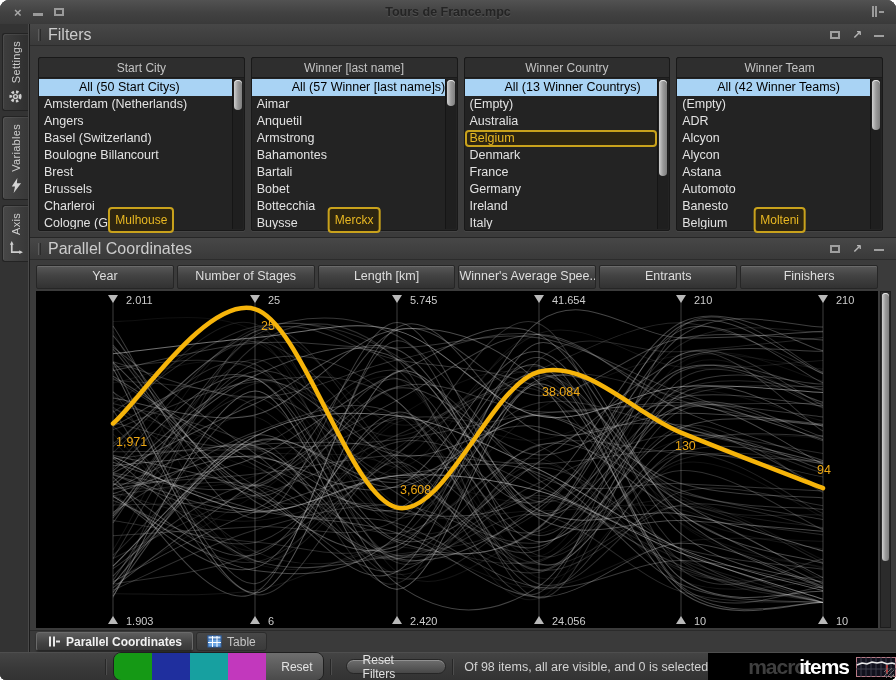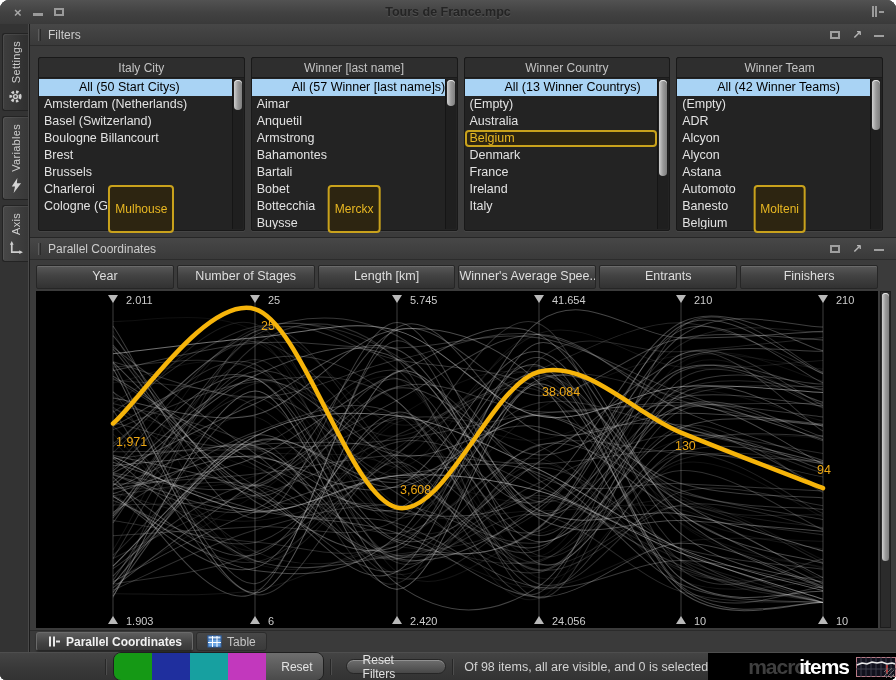--- a/index.html
+++ b/index.html
@@ -29,21 +29,21 @@
   .vtab .vlabel{writing-mode:vertical-rl;transform:rotate(180deg);color:#cfcfcf;font-size:11px;letter-spacing:.3px;}
   .vtab svg{margin-top:6px;}
   .vtab.active{background:linear-gradient(90deg,#3e3e3e,#2f2f2f);}
   
   .panel{position:absolute;background:#3b3b3b;}
   #filters-panel{left:30px;top:24px;right:0;height:214px;border-bottom:1px solid #262626;}
   #pc-panel{left:30px;top:238px;right:0;height:392px;}
   .panel-head{position:absolute;left:0;top:0;right:0;height:22px;display:flex;align-items:center;
     background:linear-gradient(#474747,#3a3a3a);border-bottom:1px solid #2c2c2c;}
   .grip{width:3px;height:12px;border-left:1px solid #5c5c5c;border-right:1px solid #2a2a2a;margin:0 7px 0 8px;}
-  .panel-title{font-size:12px;color:#cccccc;}
+  .panel-title{font-size:16px;color:#cccccc;}
   .head-icons{margin-left:auto;display:flex;align-items:center;gap:12px;margin-right:12px;}
   .hi-max{width:10px;height:8px;border:2px solid #9f9f9f;}
   .hi-undock{color:#b5b5b5;font-size:12px;line-height:1;font-weight:bold;}
   .hi-collapse{width:10px;height:2px;background:#9f9f9f;margin-top:2px;}
   
   #lists-row{position:absolute;left:8px;right:13px;top:33px;height:174px;display:grid;
     grid-template-columns:1fr 1fr 1fr 1fr;gap:6px;}
   .filterlist{position:relative;background:#232323;border:1px solid #191919;border-radius:2px;
     box-shadow:0 1px 0 rgba(255,255,255,.05);overflow:visible;}
   .fl-title{height:20px;line-height:20px;text-align:center;background:#2e2e2e;color:#c3c3c3;
@@ -51,21 +51,21 @@
   .fl-items{position:absolute;left:0;right:12px;top:21px;bottom:1px;overflow:hidden;}
   .fl-item{height:17px;line-height:17px;font-size:12.5px;color:#e2e2e2;padding-left:5px;white-space:nowrap;}
   .fl-item.sel{background:#a9d3f4;color:#000;padding-left:40px;}
   .fl-item.hl{box-shadow:inset 0 0 0 2px #c9a21c;border-radius:4px;background:#2d2511;color:#e9b822;}
   .fl-scroll{position:absolute;right:1px;top:21px;bottom:1px;width:11px;background:#1f1f1f;
     border-left:1px solid #151515;border-radius:0 0 2px 0;}
   .fl-thumb{position:absolute;left:1px;right:1px;top:1px;border-radius:4px;
     background:linear-gradient(90deg,#cfcfcf,#9a9a9a 50%,#7e7e7e);box-shadow:inset 0 1px 0 #e8e8e8;}
   .fl-slider-label{position:absolute;bottom:-3px;left:50%;transform:translateX(-50%);z-index:6;
     background:#2d2511;border:2px solid #c9a21c;border-radius:4px;color:#e9b822;font-size:12px;
-    line-height:14px;padding:15px 5px;white-space:nowrap;}
+    line-height:14px;padding:4px 5px;white-space:nowrap;}
   
   #pc-headers{position:absolute;left:6px;right:18px;top:27px;height:24px;display:grid;
     grid-template-columns:repeat(6,1fr);gap:3px;}
   .pch{background:linear-gradient(#585858,#424242 45%,#323232);border:1px solid #262626;border-radius:2px;
     box-shadow:inset 0 1px 0 rgba(255,255,255,.12);color:#dedede;font-size:12.5px;text-align:center;
     line-height:21px;white-space:nowrap;overflow:hidden;}
   #plot{position:absolute;left:6px;right:18px;top:53px;bottom:2px;background:#000;}
   #pc-svg{display:block;width:100%;height:100%;}
   #pc-scrollbar{position:absolute;right:5px;top:53px;bottom:2px;width:11px;background:#2b2b2b;
     border:1px solid #1c1c1c;}
@@ -150,24 +150,25 @@
       <span class="grip"></span>
       <span class="panel-title">Filters</span>
       <span class="head-icons">
         <span class="hi-max"></span>
         <span class="hi-undock">↗</span>
         <span class="hi-collapse"></span>
       </span>
     </div>
     <div id="lists-row">
       <div class="filterlist">
-        <div class="fl-title">Italy City</div>
+        <div class="fl-title">Start City</div>
         <div class="fl-items">
               <div class="fl-item sel">All (50 Start Citys)</div>
               <div class="fl-item">Amsterdam (Netherlands)</div>
+              <div class="fl-item">Angers</div>
               <div class="fl-item">Basel (Switzerland)</div>
               <div class="fl-item">Boulogne Billancourt</div>
               <div class="fl-item">Brest</div>
               <div class="fl-item">Brussels</div>
               <div class="fl-item">Charleroi</div>
               <div class="fl-item">Cologne (Germany)</div>
             </div>
         <div class="fl-scroll">
               <div class="fl-thumb" style="height: 30px;"></div>
             </div>
@@ -193,20 +194,21 @@
       </div>
       <div class="filterlist">
         <div class="fl-title">Winner Country</div>
         <div class="fl-items">
               <div class="fl-item sel">All (13 Winner Countrys)</div>
               <div class="fl-item">(Empty)</div>
               <div class="fl-item">Australia</div>
               <div class="fl-item hl">Belgium</div>
               <div class="fl-item">Denmark</div>
               <div class="fl-item">France</div>
+              <div class="fl-item">Germany</div>
               <div class="fl-item">Ireland</div>
               <div class="fl-item">Italy</div>
             </div>
         <div class="fl-scroll">
               <div class="fl-thumb" style="height: 96px;"></div>
             </div>
 
       </div>
       <div class="filterlist">
         <div class="fl-title">Winner Team</div>

